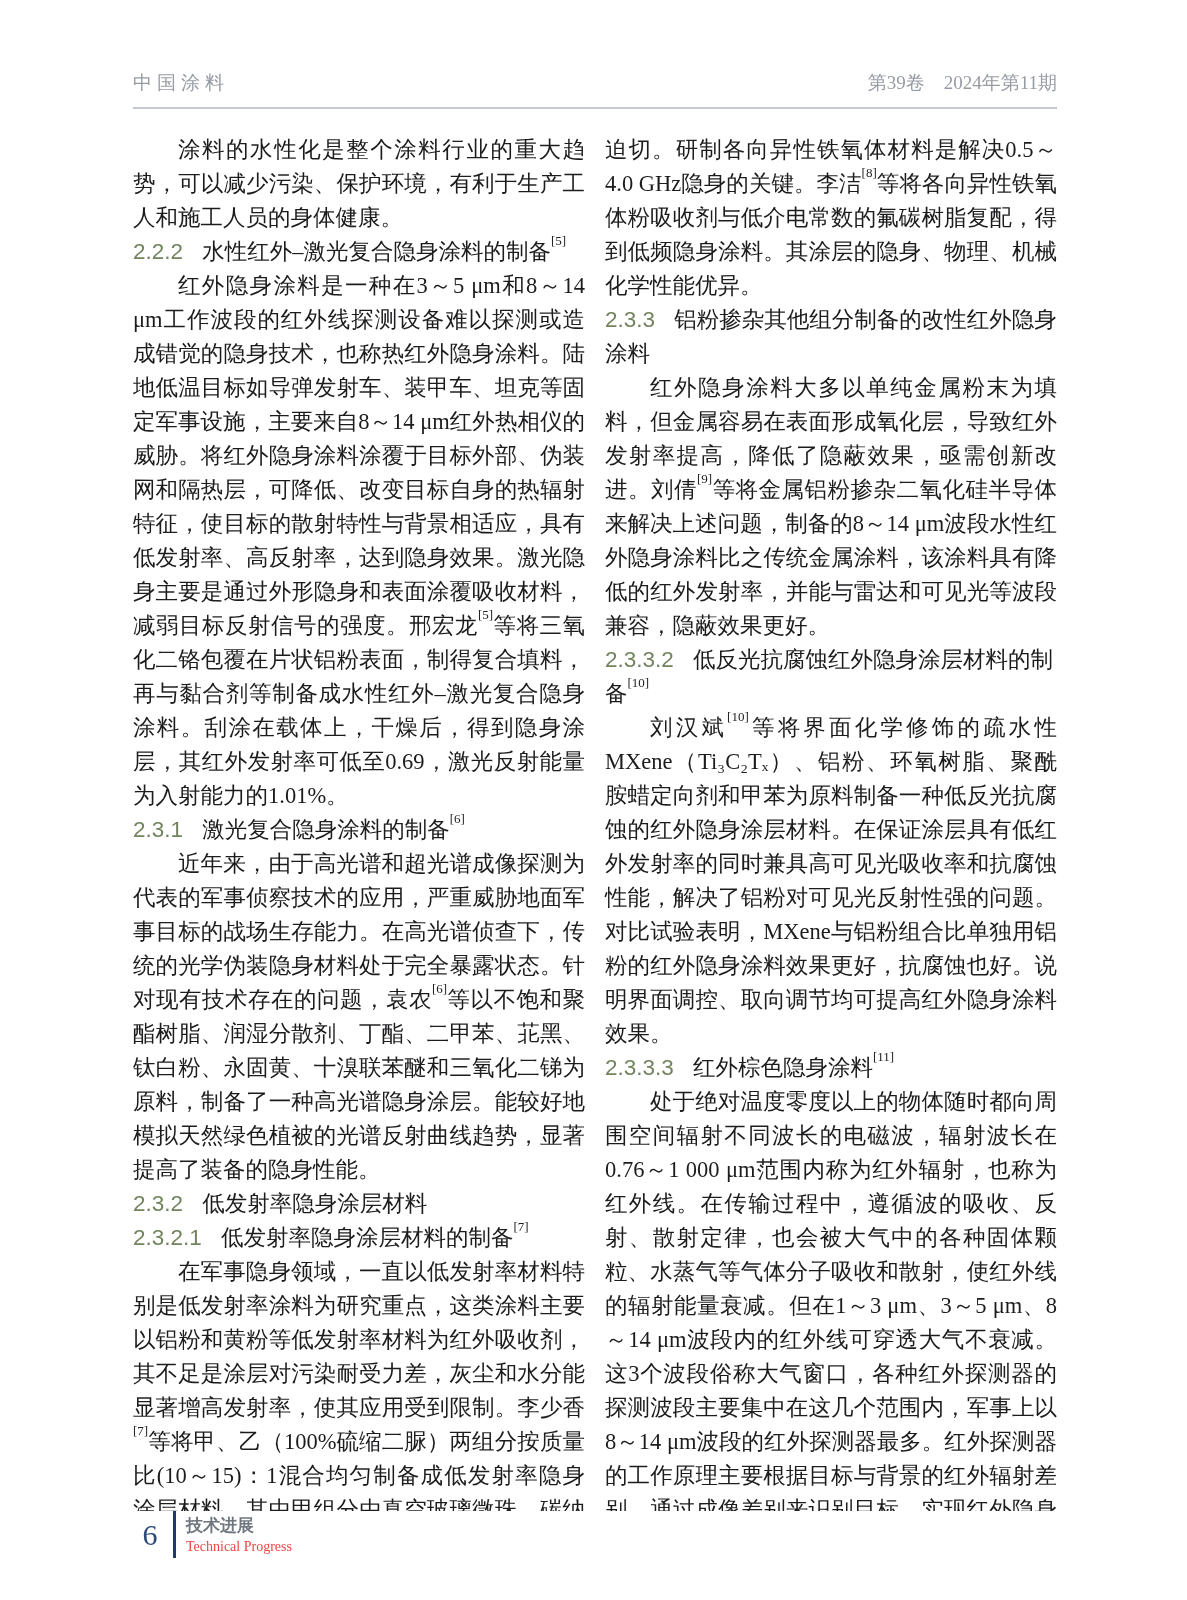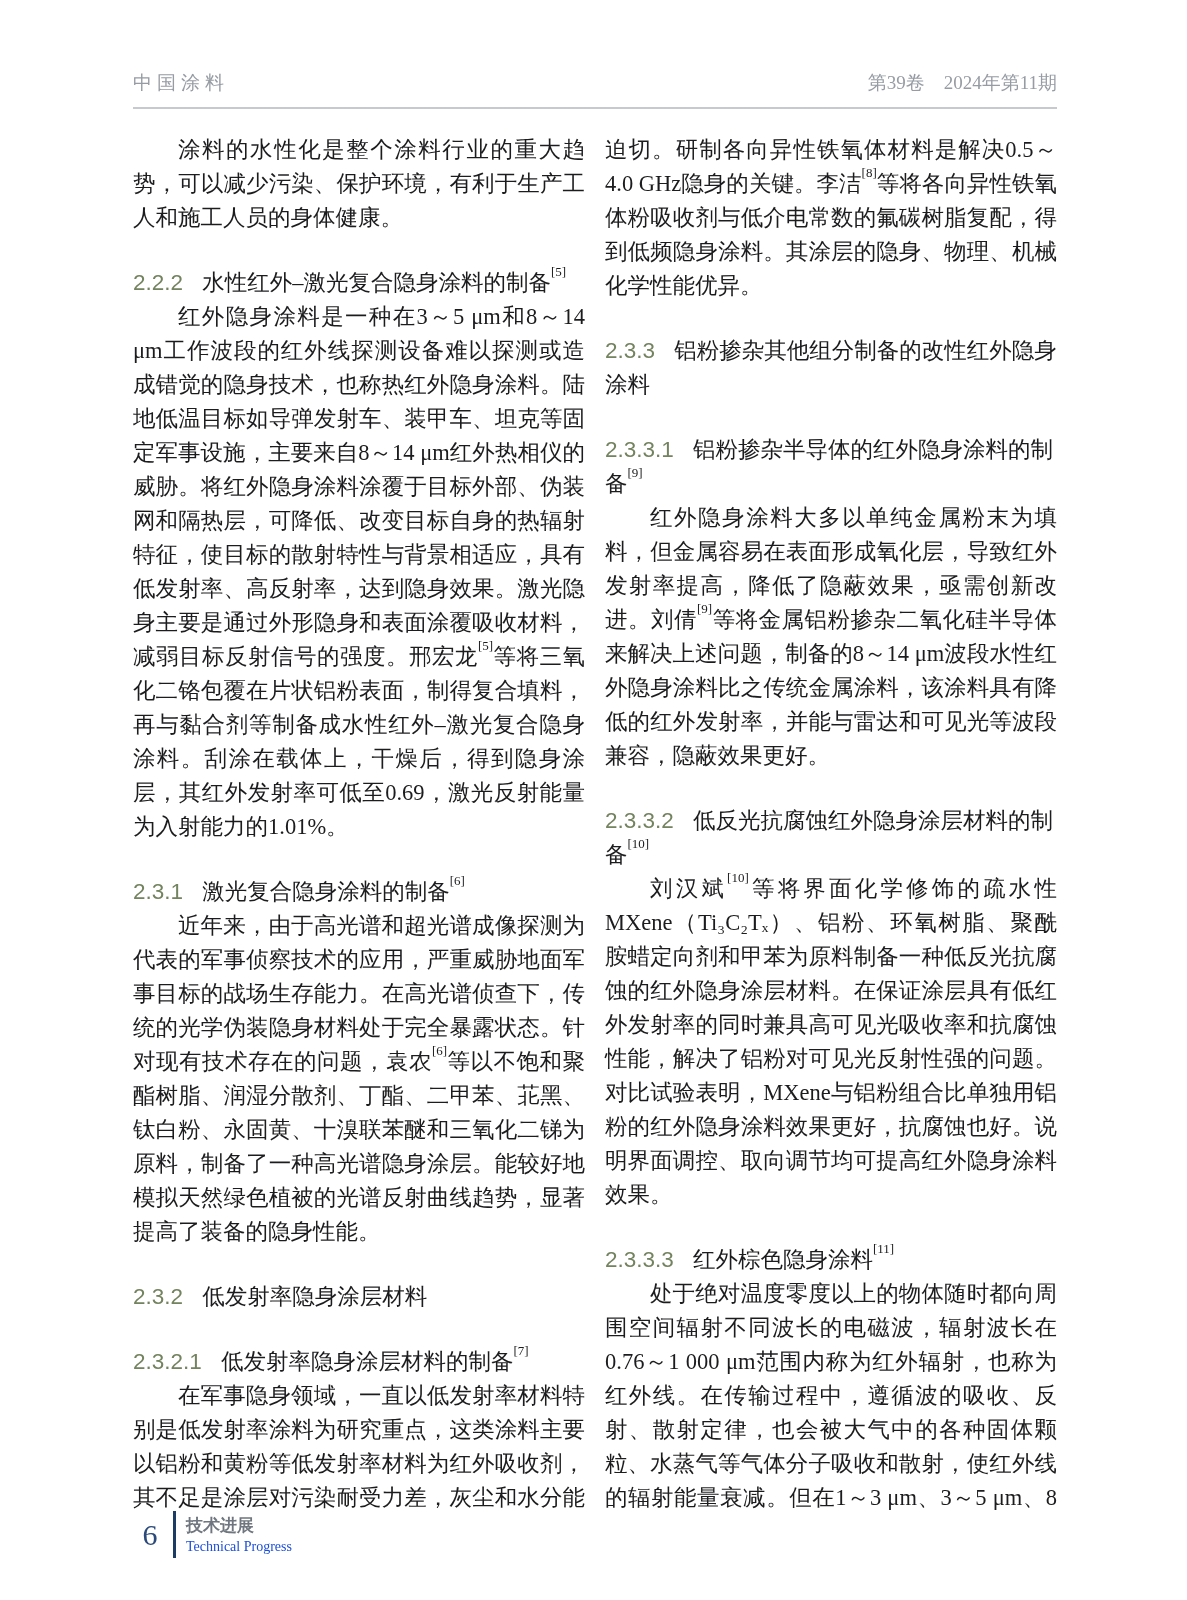--- a/index.html
+++ b/index.html
@@ -6,33 +6,33 @@
   body{width:1187px;height:1600px;position:relative;font-family:"Liberation Serif","DejaVu Serif",serif;color:#1c1c1e;}
   .page{box-sizing:border-box;width:1187px;height:1600px;padding:70px 130px 42px 133px;display:flex;flex-direction:column;}
   
   .hdr{display:flex;justify-content:space-between;align-items:flex-end;color:#979ca4;font-size:19px;padding-bottom:11px;border-bottom:2px solid #c6cacf;font-family:"Liberation Serif","DejaVu Serif",serif;}
   .hdr .jn{letter-spacing:5px;}
   
   .cols{display:flex;gap:20px;margin-top:24px;flex:1 1 auto;overflow:hidden;}
   .col{flex:1 1 0;min-width:0;}
   .col p{margin:0;font-size:22.5px;line-height:34px;text-align:justify;text-indent:2em;}
   .col p.noindent{text-indent:0;}
-  .h2,.h3{font-size:22.5px;line-height:34px;text-align:left;margin-top:31px;}
+  .h2,.h3{font-size:22.5px;line-height:34px;text-align:left;}
   .hnum{font-family:"Liberation Sans","DejaVu Sans",sans-serif;margin-right:0.85em;}
   .h3 .hnum{color:#74835f;}
   .h3 .htitle{color:#1c1c1e;}
   .h2{font-weight:bold;color:#5a7244;}
   .h2 .hnum{color:#5a7244;}
   sup.ref{font-size:13px;line-height:0;position:relative;top:-0.45em;letter-spacing:0;}
   
   .ftr{margin-top:auto;display:flex;align-items:center;}
   .ftr .pg{font-size:30px;color:#2b4a7a;width:34px;text-align:center;font-family:"Liberation Serif","DejaVu Serif",serif;}
   .ftr .bar{width:3px;height:47px;background:#1d3c63;margin:0 10px 0 6px;}
   .ftr .cn{font-size:17px;font-weight:bold;color:#70767f;line-height:24px;font-family:"Liberation Sans","DejaVu Sans",sans-serif;}
-  .ftr .en{font-size:14px;color:#1d4ed8;line-height:18px;font-family:"Liberation Serif","DejaVu Serif",serif;}
+  .ftr .en{font-size:14px;color:#ef4444;line-height:18px;font-family:"Liberation Serif","DejaVu Serif",serif;}
 </style>
 </head>
 <body>
 
 <div class="page">
 
   <header class="hdr">
     <span class="jn">中国涂料</span>
     <span class="iss">第39卷　2024年第11期</span>
   </header>
@@ -44,21 +44,20 @@
         <p>红外隐身涂料是一种在3～5 μm和8～14 μm工作波段的红外线探测设备难以探测或造成错觉的隐身技术，也称热红外隐身涂料。陆地低温目标如导弹发射车、装甲车、坦克等固定军事设施，主要来自8～14 μm红外热相仪的威胁。将红外隐身涂料涂覆于目标外部、伪装网和隔热层，可降低、改变目标自身的热辐射特征，使目标的散射特性与背景相适应，具有低发射率、高反射率，达到隐身效果。激光隐身主要是通过外形隐身和表面涂覆吸收材料，减弱目标反射信号的强度。邢宏龙<sup class="ref">[5]</sup>等将三氧化二铬包覆在片状铝粉表面，制得复合填料，再与黏合剂等制备成水性红外–激光复合隐身涂料。刮涂在载体上，干燥后，得到隐身涂层，其红外发射率可低至0.69，激光反射能量为入射能力的1.01%。</p>
         <div class="h3"><span class="hnum">2.3.1</span><span class="htitle">激光复合隐身涂料的制备</span><sup class="ref">[6]</sup></div>
         <p>近年来，由于高光谱和超光谱成像探测为代表的军事侦察技术的应用，严重威胁地面军事目标的战场生存能力。在高光谱侦查下，传统的光学伪装隐身材料处于完全暴露状态。针对现有技术存在的问题，袁农<sup class="ref">[6]</sup>等以不饱和聚酯树脂、润湿分散剂、丁酯、二甲苯、苝黑、钛白粉、永固黄、十溴联苯醚和三氧化二锑为原料，制备了一种高光谱隐身涂层。能较好地模拟天然绿色植被的光谱反射曲线趋势，显著提高了装备的隐身性能。</p>
         <div class="h3"><span class="hnum">2.3.2</span><span class="htitle">低发射率隐身涂层材料</span></div>
         <div class="h3"><span class="hnum">2.3.2.1</span><span class="htitle">低发射率隐身涂层材料的制备</span><sup class="ref">[7]</sup></div>
         <p>在军事隐身领域，一直以低发射率材料特别是低发射率涂料为研究重点，这类涂料主要以铝粉和黄粉等低发射率材料为红外吸收剂，其不足是涂层对污染耐受力差，灰尘和水分能显著增高发射率，使其应用受到限制。李少香<sup class="ref">[7]</sup>等将甲、乙（100%硫缩二脲）两组分按质量比(10～15)：1混合均匀制备成低发射率隐身涂层材料。其中甲组分由真空玻璃微珠、碳纳米管、硅氧烷偶联剂、羟基丙烯酸树脂、纳米硫酸钡、纳米二氧化钛、陶瓷粉、二甲苯与醋酸丁酯组成。该涂层隐身效果好、吸波能力强、面密度小、黏结强度高。</p>
       </section>
     <section class="col" id="col-right">
         <p class="noindent">迫切。研制各向异性铁氧体材料是解决0.5～4.0 GHz隐身的关键。李洁<sup class="ref">[8]</sup>等将各向异性铁氧体粉吸收剂与低介电常数的氟碳树脂复配，得到低频隐身涂料。其涂层的隐身、物理、机械化学性能优异。</p>
         <div class="h3"><span class="hnum">2.3.3</span><span class="htitle">铝粉掺杂其他组分制备的改性红外隐身涂料</span></div>
-        <div class="h3"><span class="hnum">2.3.3.1</span><span class="htitle">铝粉掺杂半导体的红外隐身涂料的制备</span><sup class="ref">[9]</sup></div>
         <p>红外隐身涂料大多以单纯金属粉末为填料，但金属容易在表面形成氧化层，导致红外发射率提高，降低了隐蔽效果，亟需创新改进。刘倩<sup class="ref">[9]</sup>等将金属铝粉掺杂二氧化硅半导体来解决上述问题，制备的8～14 μm波段水性红外隐身涂料比之传统金属涂料，该涂料具有降低的红外发射率，并能与雷达和可见光等波段兼容，隐蔽效果更好。</p>
         <div class="h3"><span class="hnum">2.3.3.2</span><span class="htitle">低反光抗腐蚀红外隐身涂层材料的制备</span><sup class="ref">[10]</sup></div>
         <p>刘汉斌<sup class="ref">[10]</sup>等将界面化学修饰的疏水性MXene（Ti₃C₂Tₓ）、铝粉、环氧树脂、聚酰胺蜡定向剂和甲苯为原料制备一种低反光抗腐蚀的红外隐身涂层材料。在保证涂层具有低红外发射率的同时兼具高可见光吸收率和抗腐蚀性能，解决了铝粉对可见光反射性强的问题。对比试验表明，MXene与铝粉组合比单独用铝粉的红外隐身涂料效果更好，抗腐蚀也好。说明界面调控、取向调节均可提高红外隐身涂料效果。</p>
         <div class="h3"><span class="hnum">2.3.3.3</span><span class="htitle">红外棕色隐身涂料</span><sup class="ref">[11]</sup></div>
         <p>处于绝对温度零度以上的物体随时都向周围空间辐射不同波长的电磁波，辐射波长在0.76～1 000 μm范围内称为红外辐射，也称为红外线。在传输过程中，遵循波的吸收、反射、散射定律，也会被大气中的各种固体颗粒、水蒸气等气体分子吸收和散射，使红外线的辐射能量衰减。但在1～3 μm、3～5 μm、8～14 μm波段内的红外线可穿透大气不衰减。这3个波段俗称大气窗口，各种红外探测器的探测波段主要集中在这几个范围内，军事上以8～14 μm波段的红外探测器最多。红外探测器的工作原理主要根据目标与背景的红外辐射差别，通过成像差别来识别目标。实现红外隐身技术的途径是降低物体的发射率或降低物体表面温度，前者是目前最主要的方式之一。能降低隐身涂料发射率的材料一般为反射率高的金属和半导体材料。单纯的金属材料在可见光–近红外波段的隐身容易显形，加入着色颜料会使红外波段发射率增大。冯新星等以氧化铁棕、锌铁铬棕、氧化铁黄、镍钛黄、铬黄、海藻酸钠、分子量80 000的聚丙烯酸钠、粒径36 μm的片状铝粉、分子量75 000的聚丙烯酸酯、去离子水为原料，制备的红外隐身棕色涂料，在8～14 μm波段的发射率为0.69。涂覆在涤/棉混纺织物上，厚度为30 μm。可见光–近红外发射率：在600 nm处有一反射峰，处于红光和黄光反射率之间，在1 μm处的红外</p>
       </section>
   </main>
 
   <footer class="ftr">
     <span class="pg">6</span>

